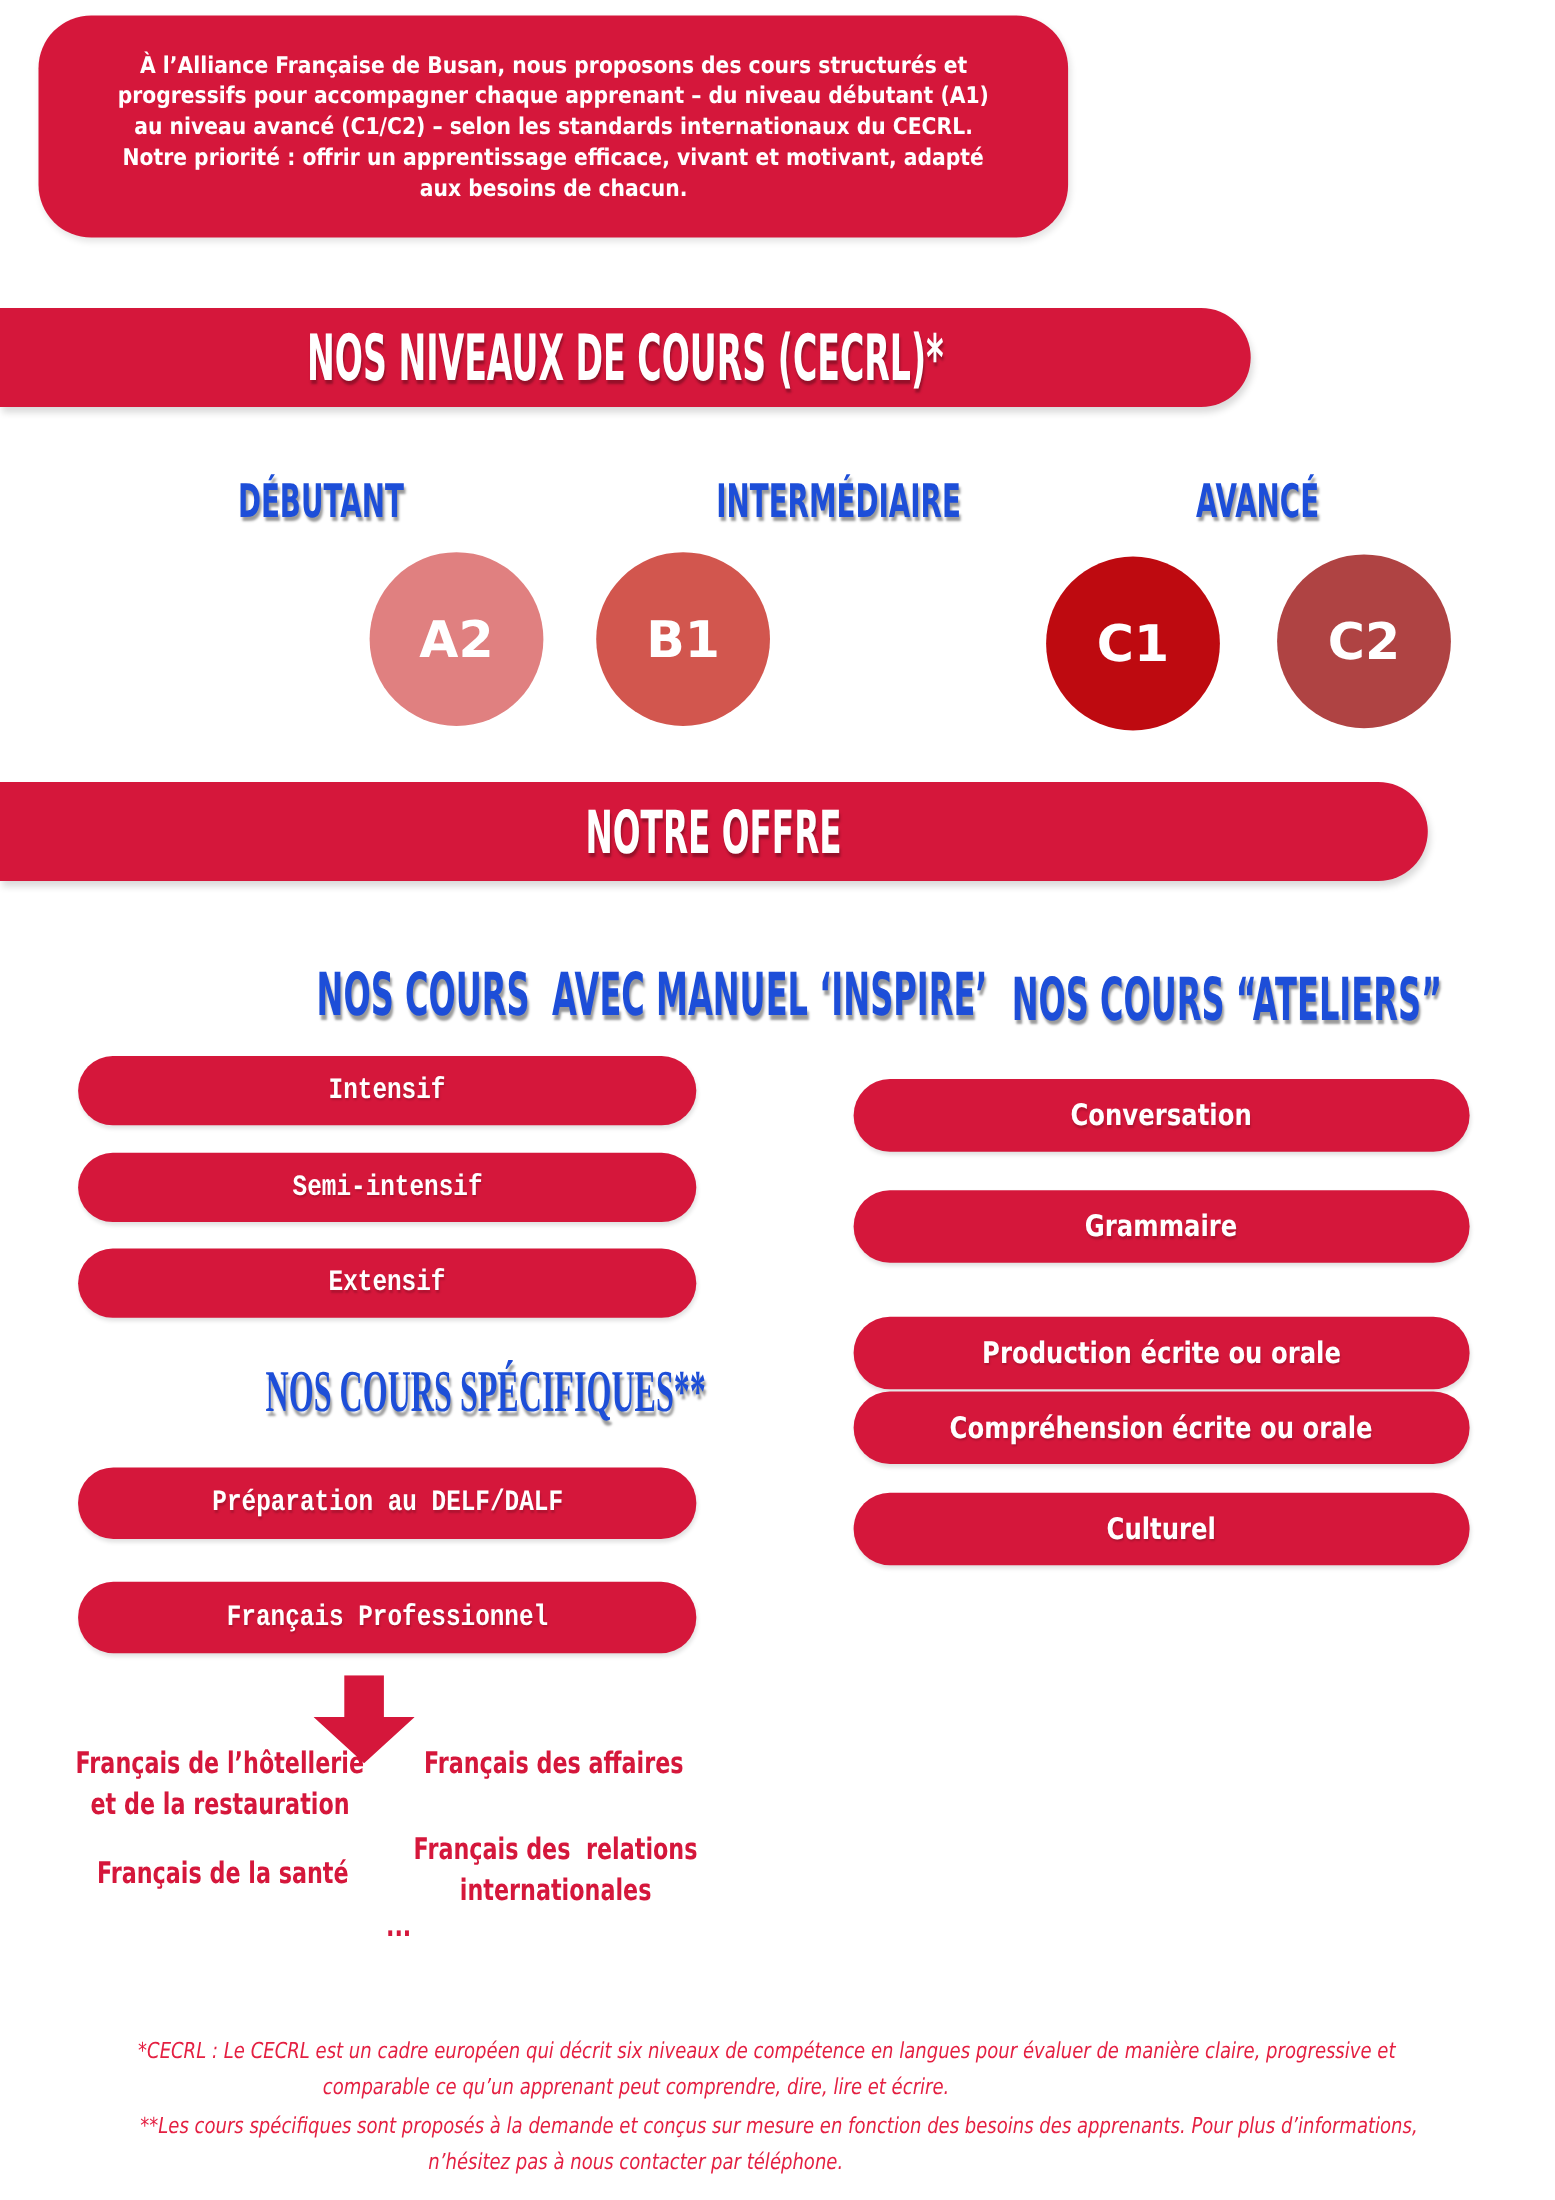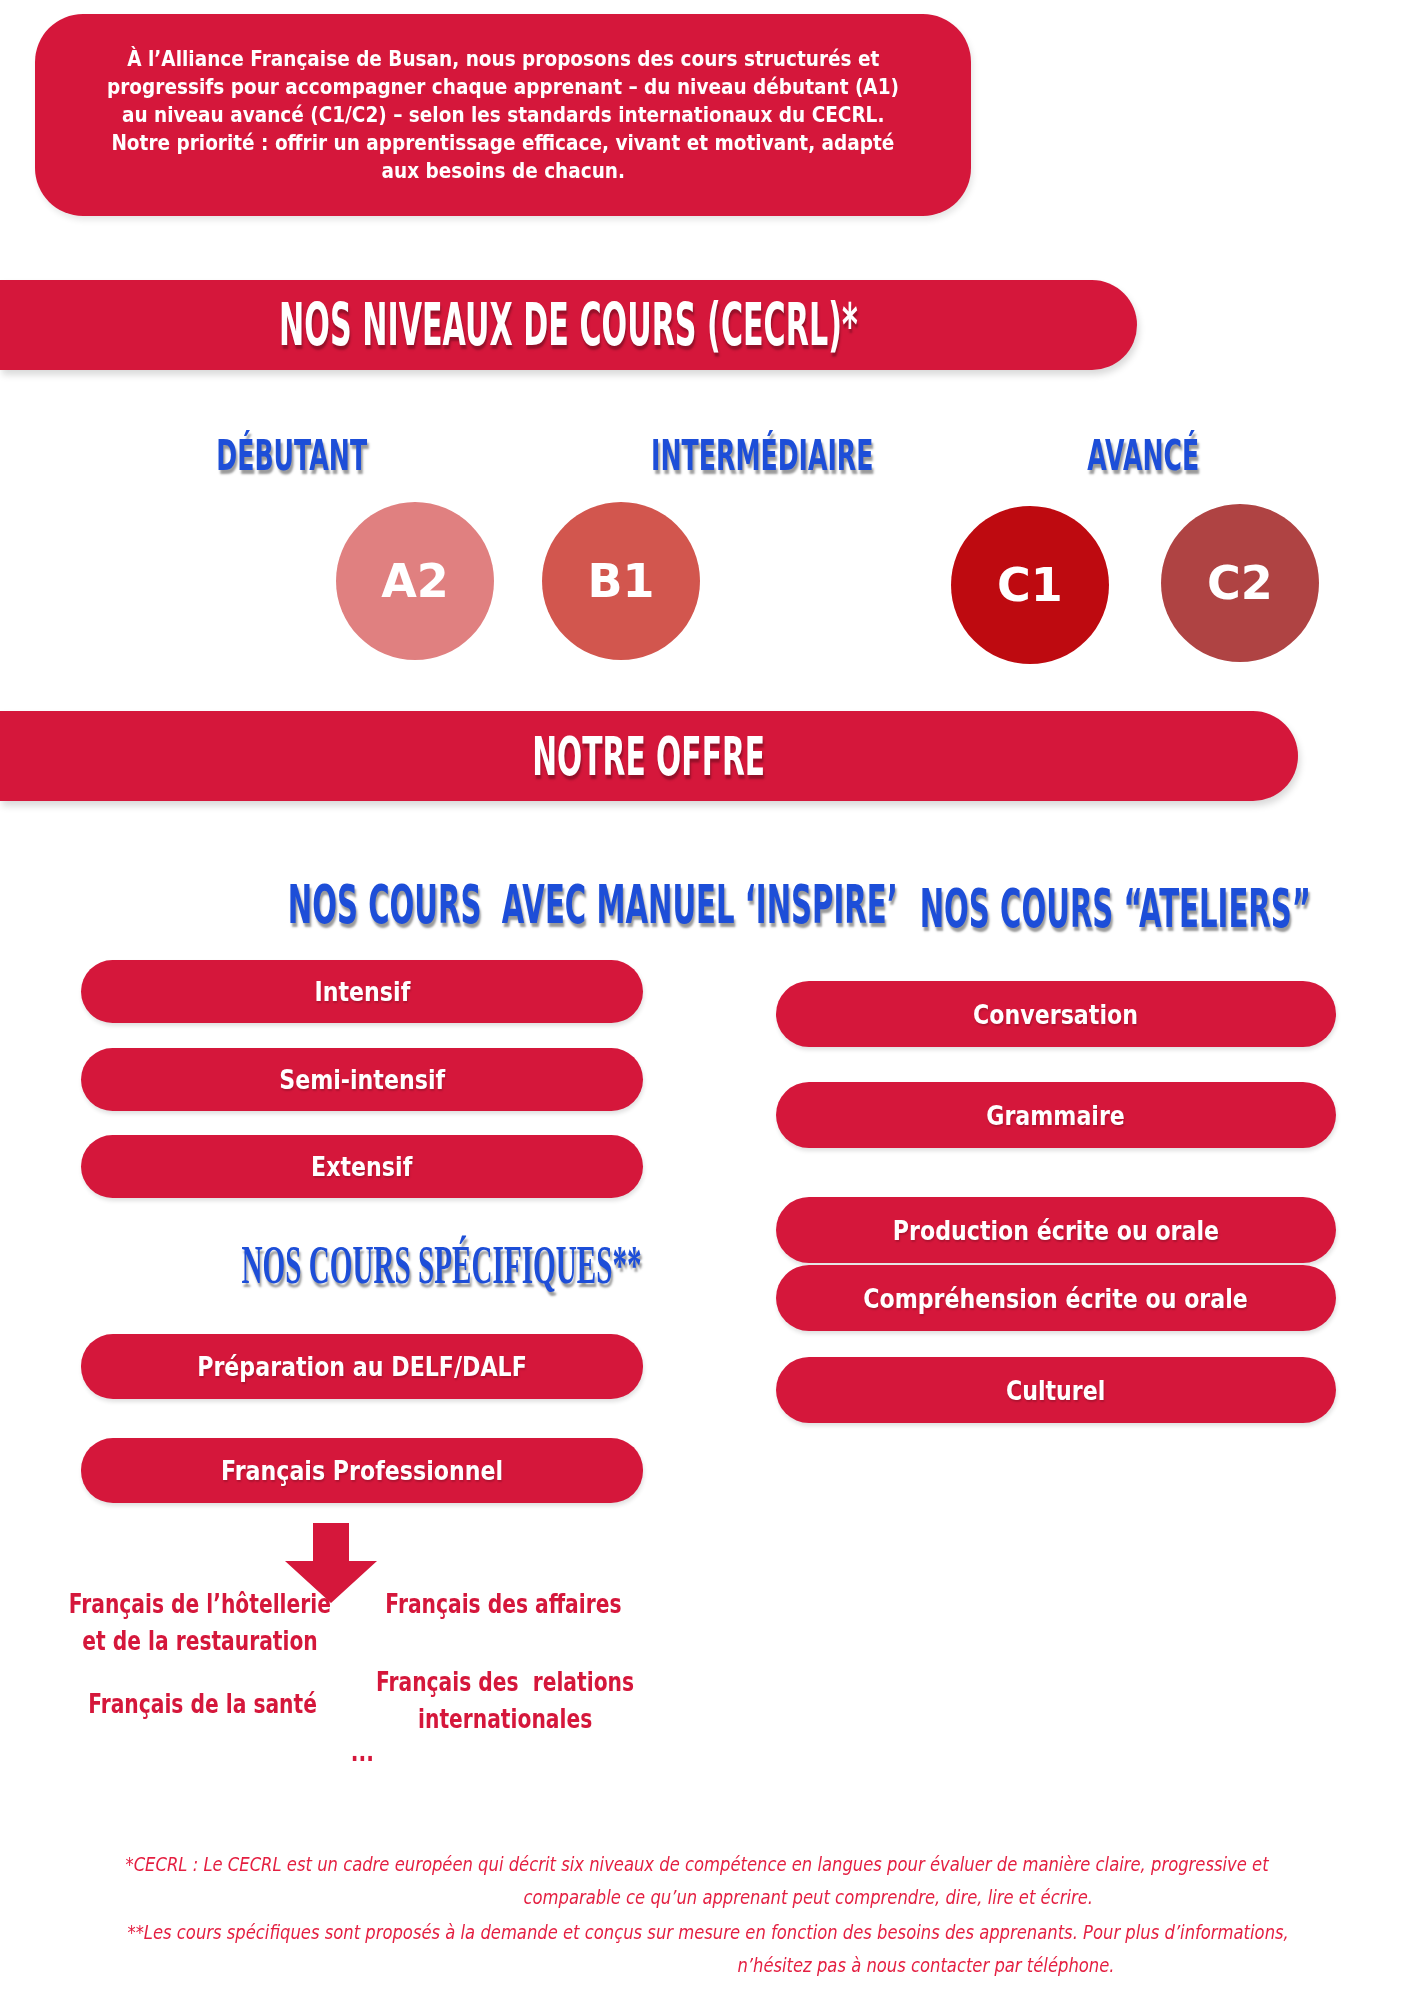--- a/index.html
+++ b/index.html
@@ -57,33 +57,33 @@
   
   .pill{
     background:#D5173B;display:flex;align-items:center;justify-content:center;
     box-shadow:1px 3px 4px rgba(0,0,0,0.12);
   }
   .pill span{
     color:#ffffff;font-weight:bold;font-size:27px;white-space:pre;
     display:inline-block;transform:scaleX(0.82);
     text-shadow:1px 2px 2px rgba(0,0,0,0.18);
   }
-  .pill-left{left:81px;width:562px;height:63px;border-radius:32px;}
+  .pill-left{left:71px;width:562px;height:63px;border-radius:32px;font-family:Liberation Mono, monospace;}
   .pill-right{left:776px;width:560px;height:66px;border-radius:33px;}
 
   
   .example-line{
     width:400px;text-align:center;color:#D5173B;font-weight:bold;
     font-size:27px;line-height:36px;
   }
   .example-line span{white-space:pre;display:inline-block;transform:scaleX(0.75);}
 
   
   .footnote{
-    left:0;width:1156px;text-align:right;color:#E41F41;
+    left:0;width:1156px;text-align:center;color:#E41F41;
     font-style:italic;font-size:20px;line-height:33px;
   }
   .footnote .fline{white-space:pre;display:inline-block;transform:scaleX(0.82);}
 
   .arrow-fill{fill:#D5173B;}
 </style>
 </head>
 <body>
 
 <div id="canvas">

